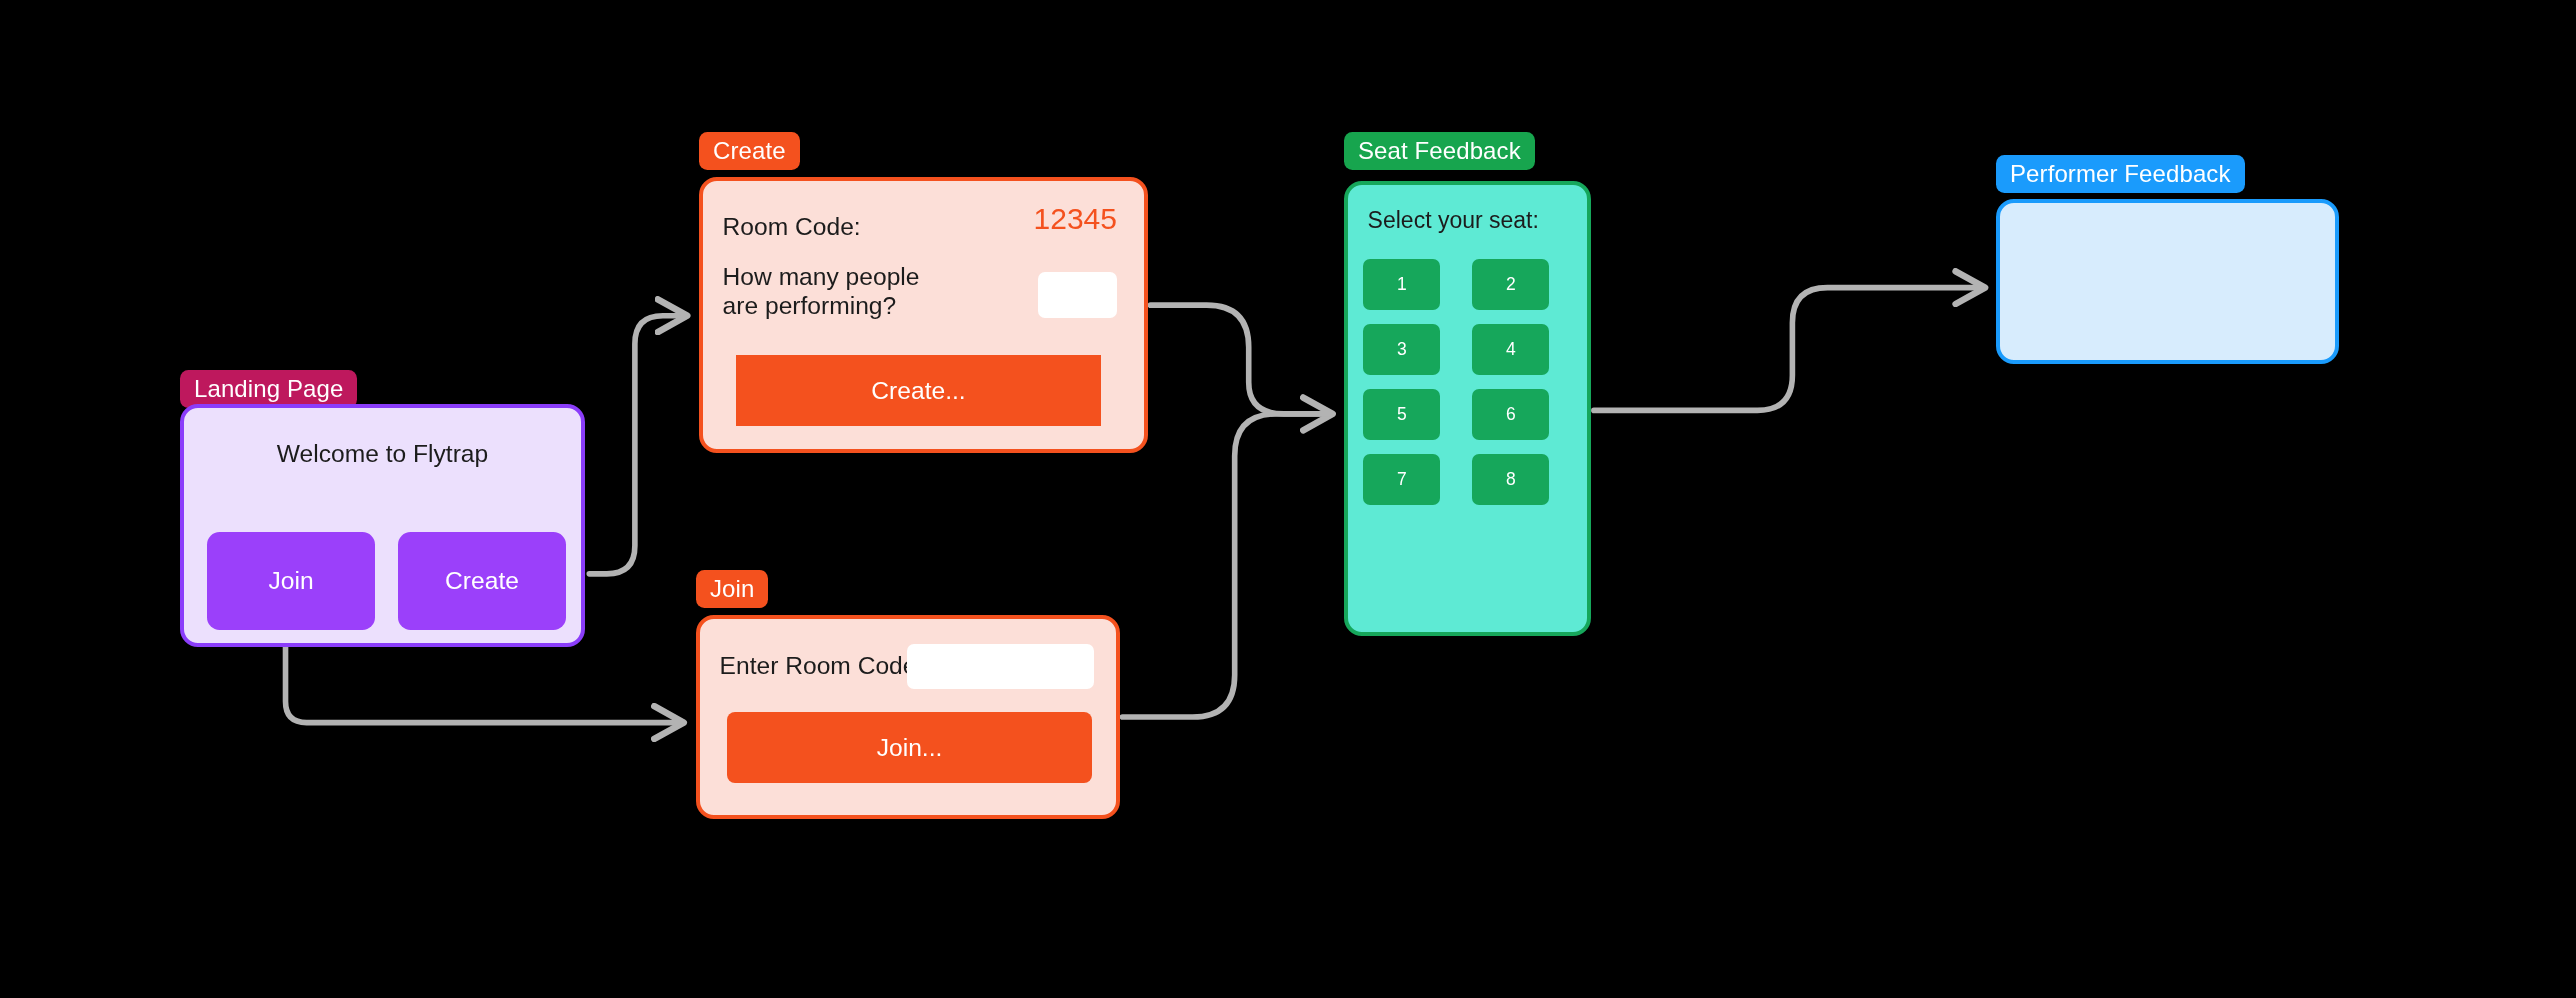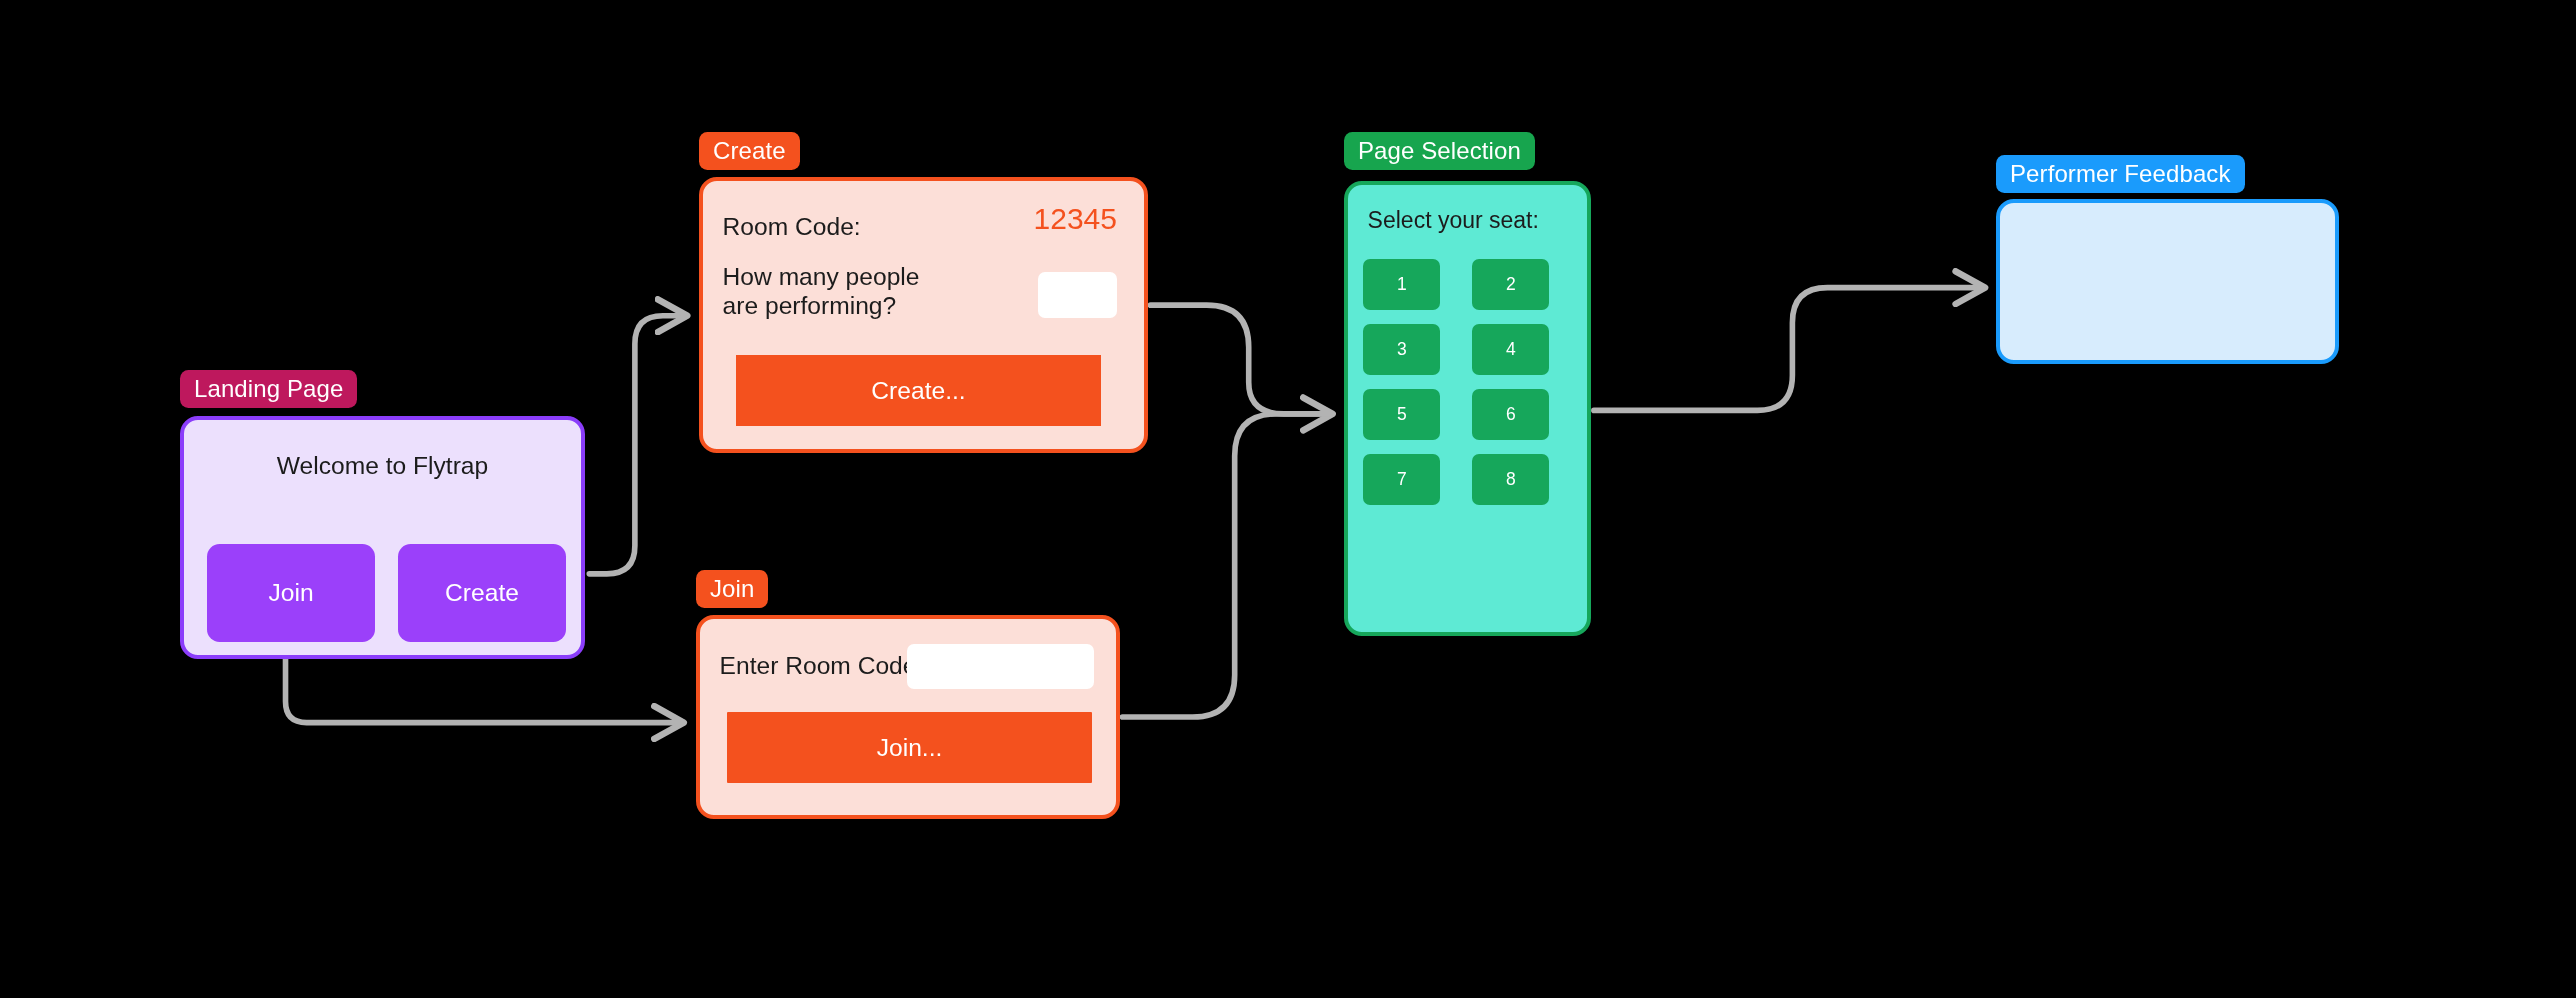--- a/index.html
+++ b/index.html
@@ -40,21 +40,21 @@
   }
 
   
   .frame {
     position: absolute;
     border-radius: 18px;
   }
 
   
   #landing-frame {
-    left: 180px; top: 416px;
+    left: 180px; top: 404px;
     width: 405px; height: 243px;
     background: #ece0fd;
     border: 4.2px solid #8b3dfa;
     text-decoration: underline;
   }
   #welcome-title {
     position: absolute;
     left: 0; top: 32px;
     width: 100%;
     text-align: center;
@@ -128,21 +128,21 @@
     position: absolute; left: 207px; top: 24.6px;
     width: 187px; height: 45px;
     background: #ffffff;
     border-radius: 7px;
   }
   #join-submit {
     position: absolute;
     left: 27px; top: 93px;
     width: 365px; height: 71px;
     background: #f4511e;
-    border-radius: 1px;
+    border-radius: 8px;
     color: #ffffff;
     font-size: 24.6px;
     display: flex; align-items: center; justify-content: center;
   }
 
   
   #seat-frame {
     left: 1344px; top: 181px;
     width: 247px; height: 455px;
     background: #5eead4;
@@ -237,21 +237,21 @@
   <div class="chip" id="chip-join">Join</div>
 
   <div class="frame" id="join-frame">
     <div id="join-roomcode-label">Enter Room Code:</div>
 
     <div id="join-code-input"></div>
 
     <div id="join-submit">Join...</div>
   </div>
 
-  <div class="chip" id="chip-seat">Page Selection</div>
+  <div class="chip" id="chip-seat">Seat Feedback</div>
 
   <div class="frame" id="seat-frame">
     <div id="seat-prompt">Select your seat:</div>
 
     <div id="seat-grid">
       <div class="seat">1</div>
       <div class="seat">2</div>
       <div class="seat">3</div>
       <div class="seat">4</div>
       <div class="seat">5</div>

